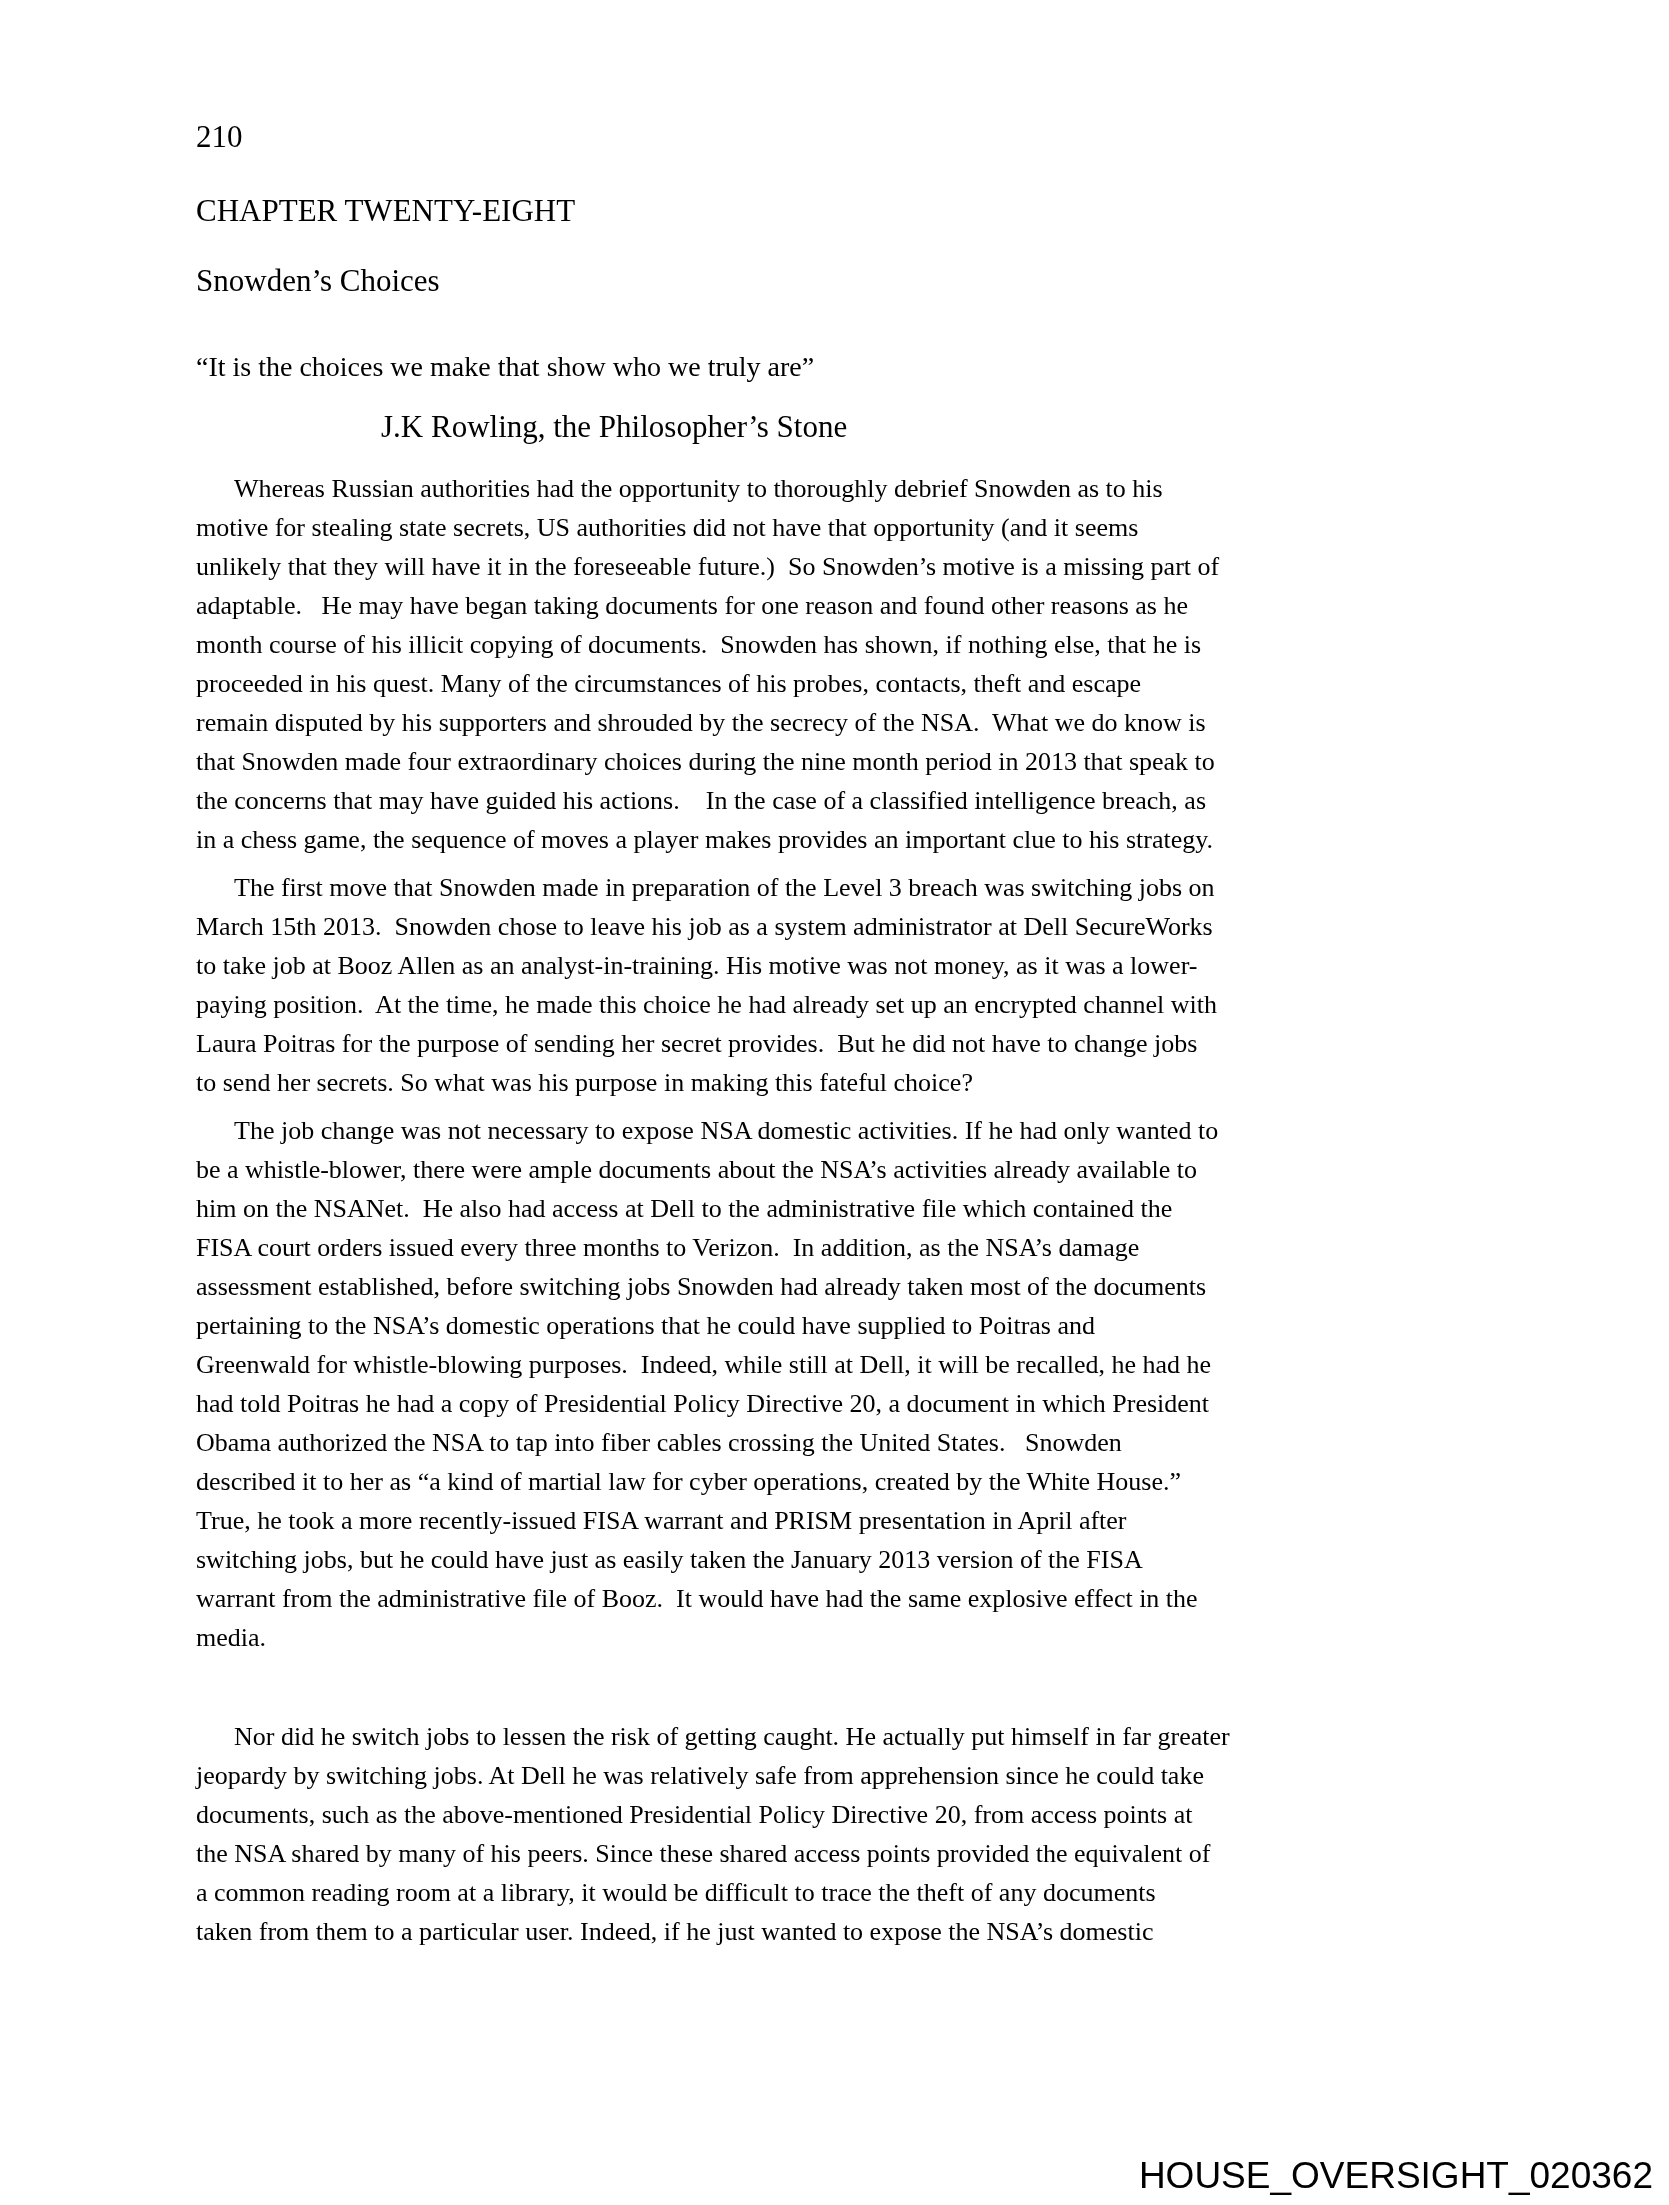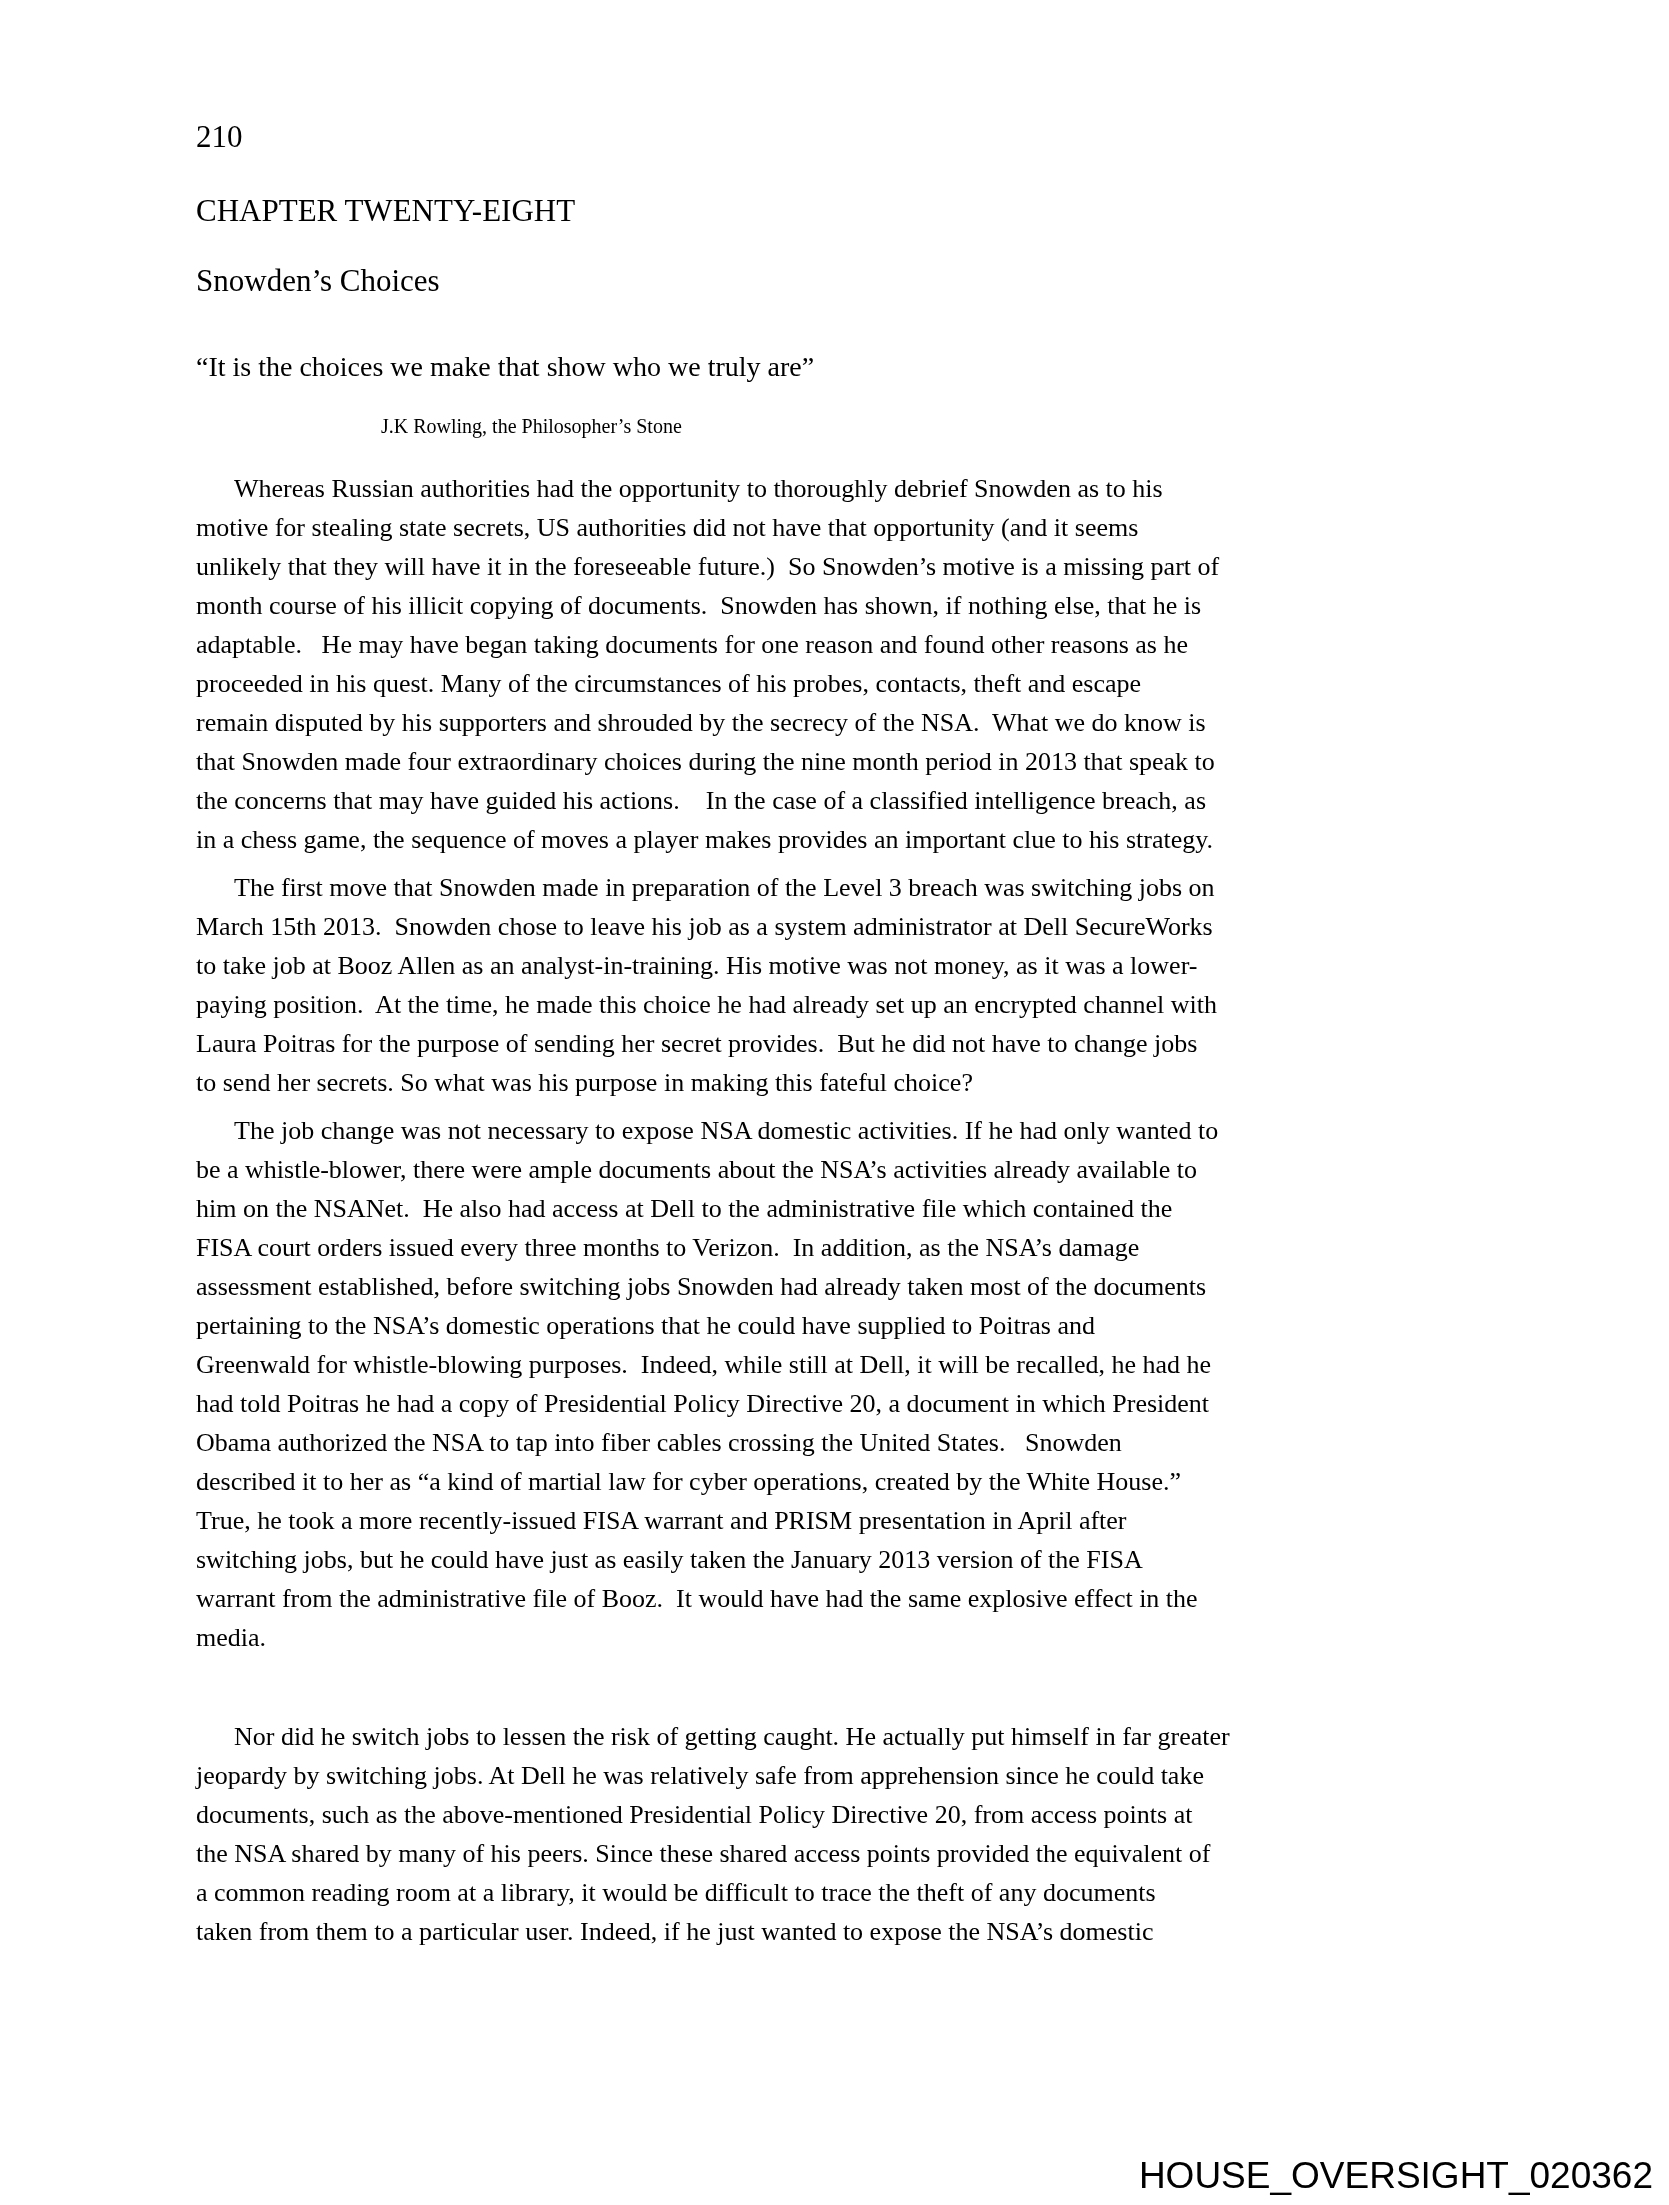--- a/index.html
+++ b/index.html
@@ -50,21 +50,21 @@
     left: 196px;
     top: 348px;
     font-size: 28px;
     line-height: 37px;
     white-space: pre;
   }
   .epigraph-attribution {
     position: absolute;
     left: 381px;
     top: 408px;
-    font-size: 20px;
+    font-size: 31px;
     line-height: 37px;
     white-space: pre;
   }
   .body-text {
     position: absolute;
     left: 196px;
     top: 469px;
     width: 1316px;
   }
   .para { margin: 0; }
@@ -99,22 +99,22 @@
 
   <div class="epigraph-quote">“It is the choices we make that show who we truly are”</div>
 
   <div class="epigraph-attribution">J.K Rowling, the Philosopher’s Stone</div>
 
   <div class="body-text" id="body-text">
       <div class="para">
         <div class="line">Whereas Russian authorities had the opportunity to thoroughly debrief Snowden as to his</div>
         <div class="line">motive for stealing state secrets, US authorities did not have that opportunity (and it seems</div>
         <div class="line">unlikely that they will have it in the foreseeable future.)  So Snowden’s motive is a missing part of</div>
+        <div class="line">adaptable.   He may have began taking documents for one reason and found other reasons as he</div>
         <div class="line">month course of his illicit copying of documents.  Snowden has shown, if nothing else, that he is</div>
-        <div class="line">adaptable.   He may have began taking documents for one reason and found other reasons as he</div>
         <div class="line">proceeded in his quest. Many of the circumstances of his probes, contacts, theft and escape</div>
         <div class="line">remain disputed by his supporters and shrouded by the secrecy of the NSA.  What we do know is</div>
         <div class="line">that Snowden made four extraordinary choices during the nine month period in 2013 that speak to</div>
         <div class="line">the concerns that may have guided his actions.    In the case of a classified intelligence breach, as</div>
         <div class="line">in a chess game, the sequence of moves a player makes provides an important clue to his strategy.</div>
       </div>
       <div class="para">
         <div class="line">The first move that Snowden made in preparation of the Level 3 breach was switching jobs on</div>
         <div class="line">March 15th 2013.  Snowden chose to leave his job as a system administrator at Dell SecureWorks</div>
         <div class="line">to take job at Booz Allen as an analyst-in-training. His motive was not money, as it was a lower-</div>

